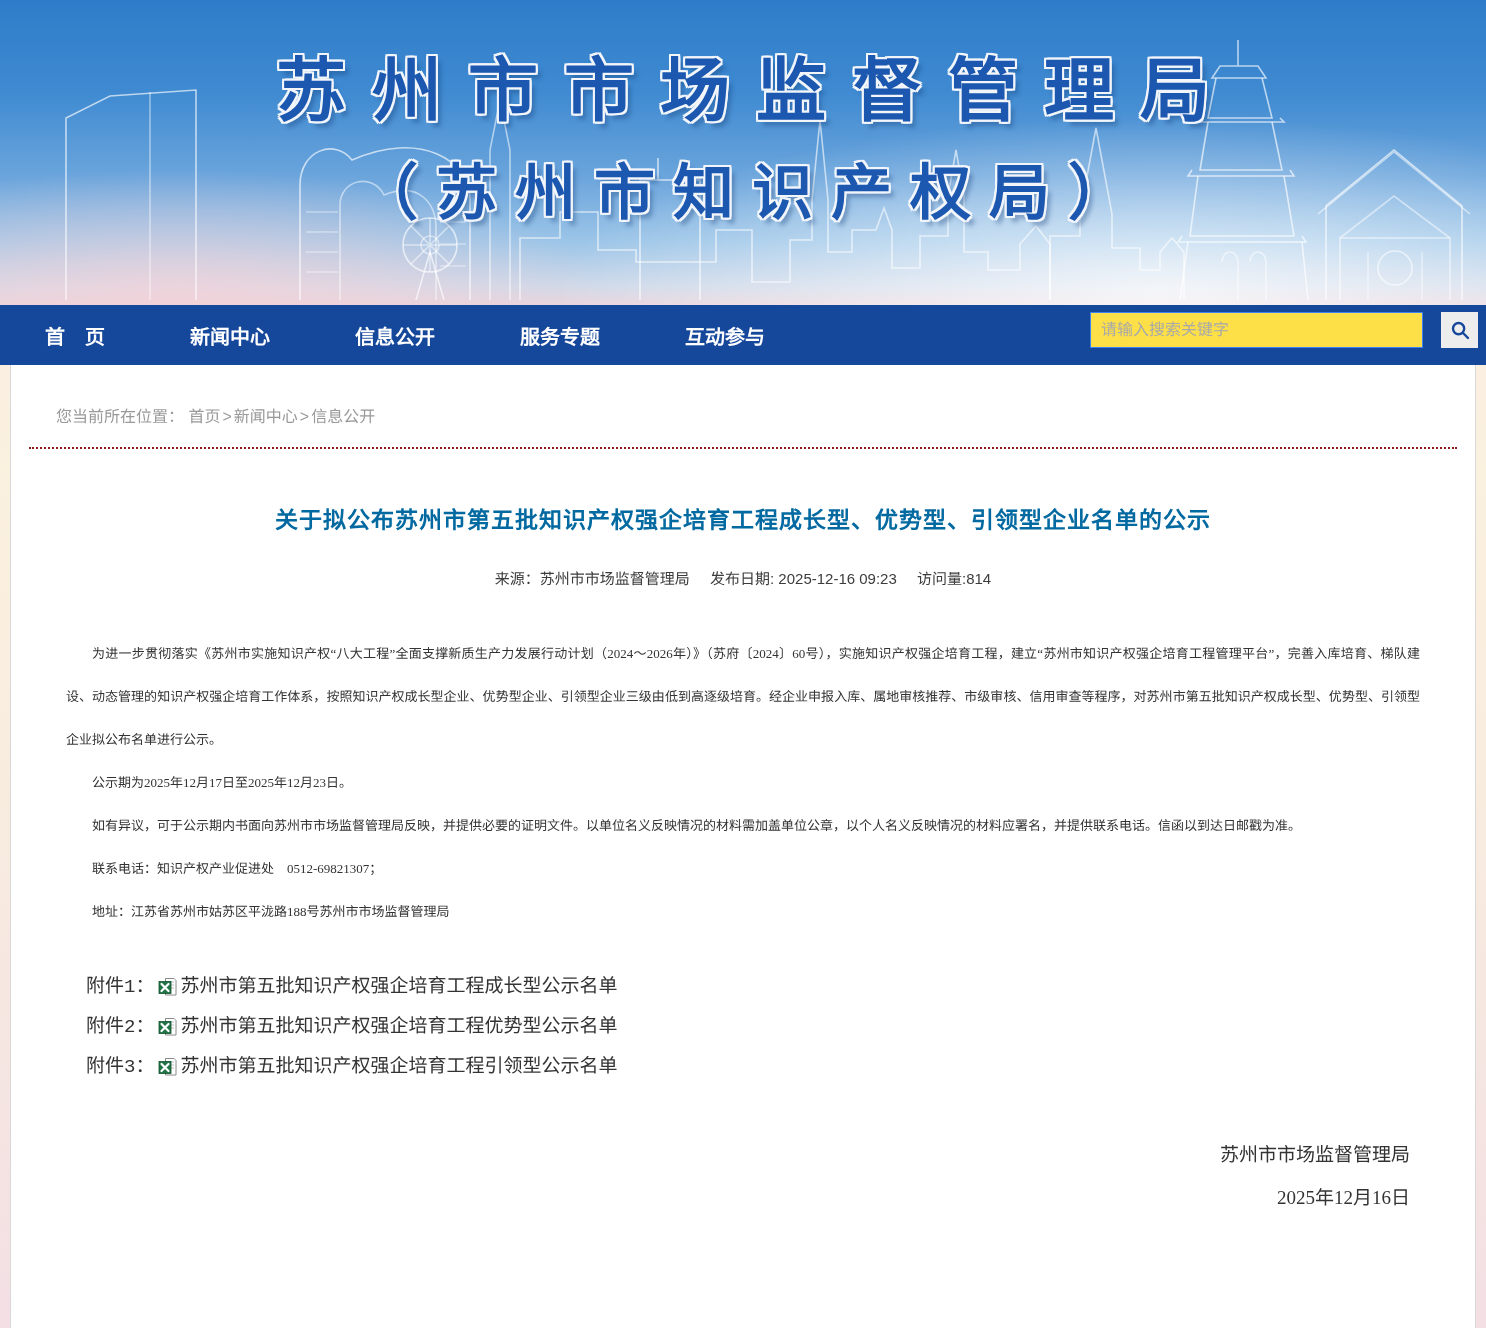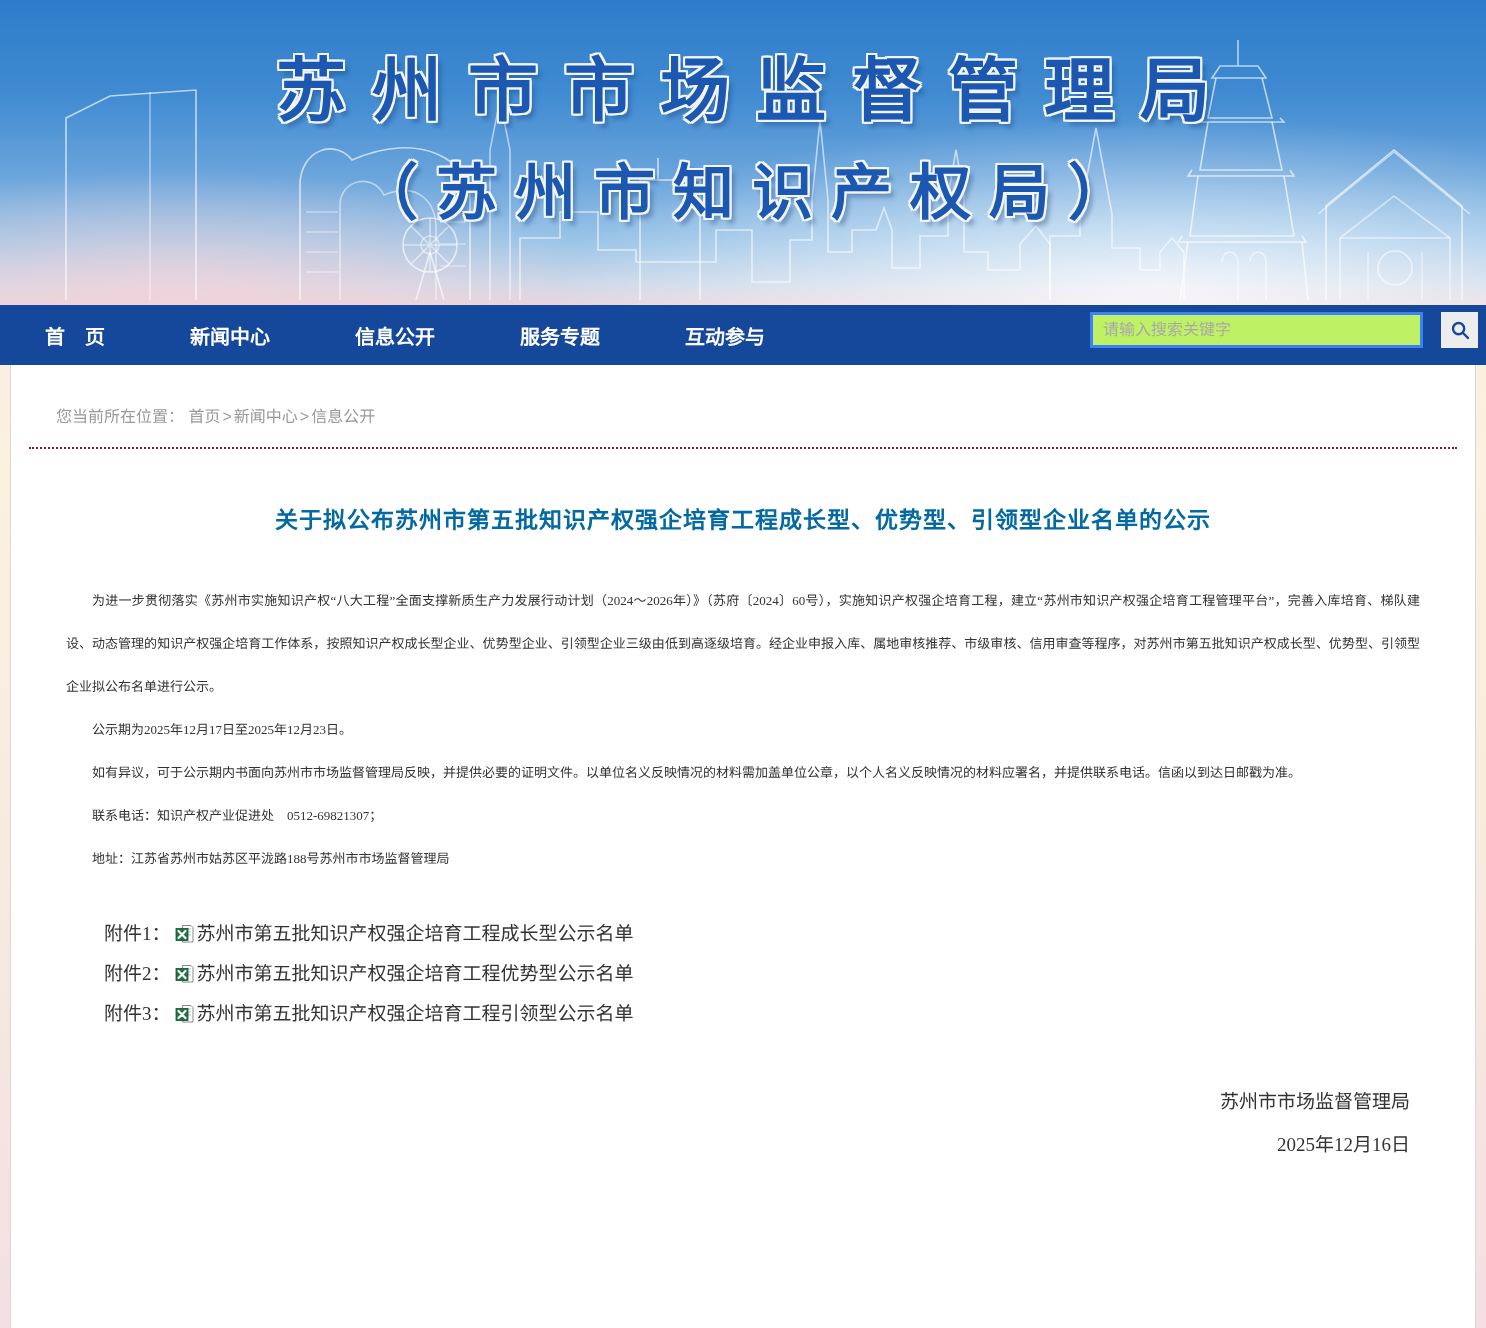--- a/index.html
+++ b/index.html
@@ -56,23 +56,23 @@
     color:#ffffff;font-size:20px;font-weight:700;
     margin-right:85px;white-space:nowrap;cursor:pointer;
     text-decoration:none;
   }
   .search-box{
     position:absolute;right:8px;top:7px;
     display:flex;align-items:center;
   }
   .search-input{
     width:333px;height:36px;
-    border:3px solid #3b82f6;outline:none;
+    border:1px solid #3b82f6;outline:none;
     font-size:16px;color:#333;
-    padding:0 10px;background:#bef264;
+    padding:0 10px;background:#fde047;
   }
   .search-input::placeholder{color:#a9a9a9;}
   .search-btn{
     width:37px;height:36px;margin-left:18px;
     background:#ededed;border:none;cursor:pointer;
     display:flex;align-items:center;justify-content:center;
   }
   
   .container{
     margin:0 10px;
@@ -109,22 +109,22 @@
     margin-top:44px;
     padding:0 55px;
     font-family:"Liberation Serif","DejaVu Serif",serif;
     font-size:13px;color:var(--body-text);
     line-height:43px;
     text-align:justify;
   }
   .article-body p{text-indent:2em;}
   .attachments{
     margin-top:34px;
-    padding:0 55px;
-    font-family:Liberation Serif, serif;
+    padding:0 37px;
+    font-family:Liberation Mono, monospace;
     font-size:19px;color:var(--body-text);
   }
   .attachment-row{
     padding-left:2em;
     line-height:40px;
     display:flex;align-items:center;
   }
   .attachment-row .excel-ic{margin:0 2px 0 4px;flex:0 0 auto;display:inline-flex;}
   .attachment-link{color:var(--body-text);text-decoration:none;cursor:pointer;}
   .signature{
@@ -205,20 +205,25 @@
 
   <div class="breadcrumb">
     <span>您当前所在位置：</span>
     <a>首页</a><span class="crumb-sep">&gt;</span><a>新闻中心</a><span class="crumb-sep">&gt;</span><a>信息公开</a>
   </div>
 
   <div class="dotted-divider"></div>
 
   <h1 class="article-title">关于拟公布苏州市第五批知识产权强企培育工程成长型、优势型、引领型企业名单的公示</h1>
 
+  <div class="article-meta">
+    <span class="m"><span>来源：</span><span>苏州市市场监督管理局</span></span>
+    <span class="m"><span>发布日期:</span> <span>2025-12-16 09:23</span></span>
+    <span class="m"><span>访问量:</span><span>814</span></span>
+  </div>
 
   <div class="article-body">
     <p>为进一步贯彻落实《苏州市实施知识产权“八大工程”全面支撑新质生产力发展行动计划（2024～2026年）》（苏府〔2024〕60号），实施知识产权强企培育工程，建立“苏州市知识产权强企培育工程管理平台”，完善入库培育、梯队建设、动态管理的知识产权强企培育工作体系，按照知识产权成长型企业、优势型企业、引领型企业三级由低到高逐级培育。经企业申报入库、属地审核推荐、市级审核、信用审查等程序，对苏州市第五批知识产权成长型、优势型、引领型企业拟公布名单进行公示。</p>
     <p>公示期为2025年12月17日至2025年12月23日。</p>
     <p>如有异议，可于公示期内书面向苏州市市场监督管理局反映，并提供必要的证明文件。以单位名义反映情况的材料需加盖单位公章，以个人名义反映情况的材料应署名，并提供联系电话。信函以到达日邮戳为准。</p>
     <p>联系电话：知识产权产业促进处　0512-69821307；</p>
     <p>地址：江苏省苏州市姑苏区平泷路188号苏州市市场监督管理局</p>
   </div>
 
   <div class="attachments">

